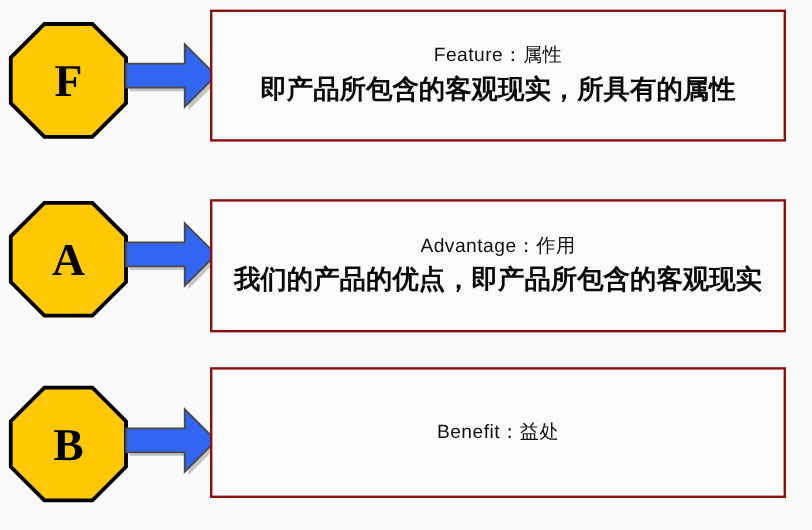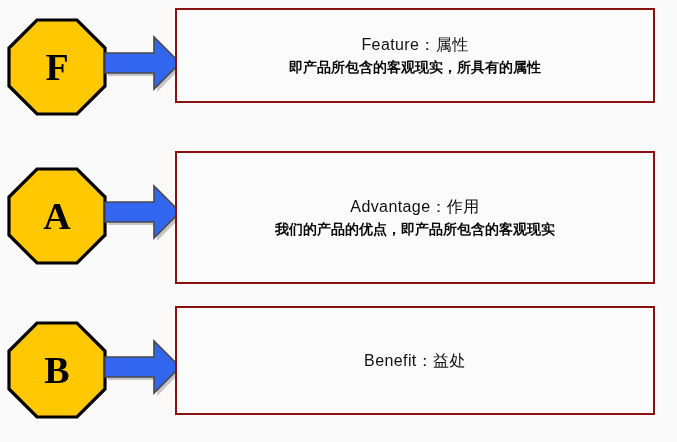--- a/index.html
+++ b/index.html
@@ -81,43 +81,43 @@
     font-family: "Liberation Sans", "DejaVu Sans", sans-serif;
     font-size: 16px;
     font-weight: 400;
     color: #111111;
     line-height: 1.35;
     white-space: nowrap;
     letter-spacing: 0.4px;
   }
   .fab-desc {
     font-family: "Liberation Sans", "DejaVu Sans", sans-serif;
-    font-size: 14px;
+    font-size: 22px;
     font-weight: 700;
     color: #0a0a0a;
     line-height: 1.35;
     white-space: nowrap;
     margin-top: 2px;
   }
 
   
   #row-feature   { top: 0px;   height: 124px; }
   #row-advantage { top: 150px; height: 124px; }
   #row-benefit   { top: 306px; height: 126px; }
 
   #row-feature   .badge-wrap { top: 18px; }
   #row-advantage .badge-wrap { top: 17px; }
   #row-benefit   .badge-wrap { top: 15px; }
 
   #row-feature   .arrow-wrap { top: 32px; }
   #row-advantage .arrow-wrap { top: 31px; }
   #row-benefit   .arrow-wrap { top: 30px; }
 
-  #row-feature   .fab-box { top: 8px;  height: 95px; }
-  #row-advantage .fab-box { top: 1px;  height: 133px; }
+  #row-feature   .fab-box { top: 8px;  height: 110px; }
+  #row-advantage .fab-box { top: 16px;  height: 111px; }
   #row-benefit   .fab-box { top: 0;  height: 109px; }
 </style>
 </head>
 <body>
 
 <div id="diagram">
 
   <div class="fab-row" id="row-feature">
 
     <div class="badge-wrap">

